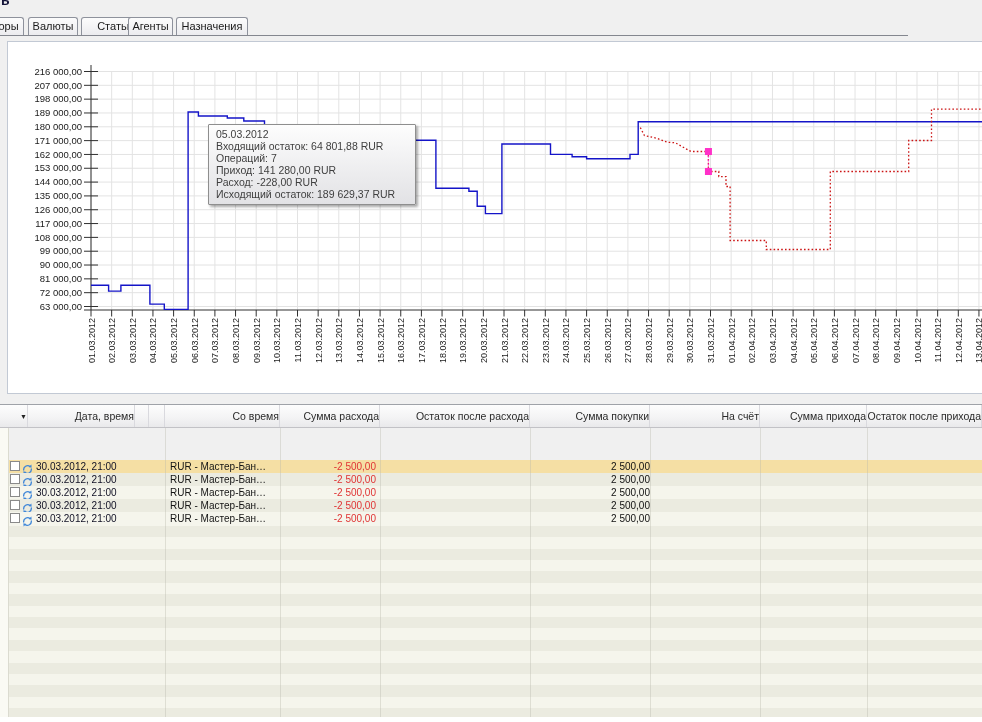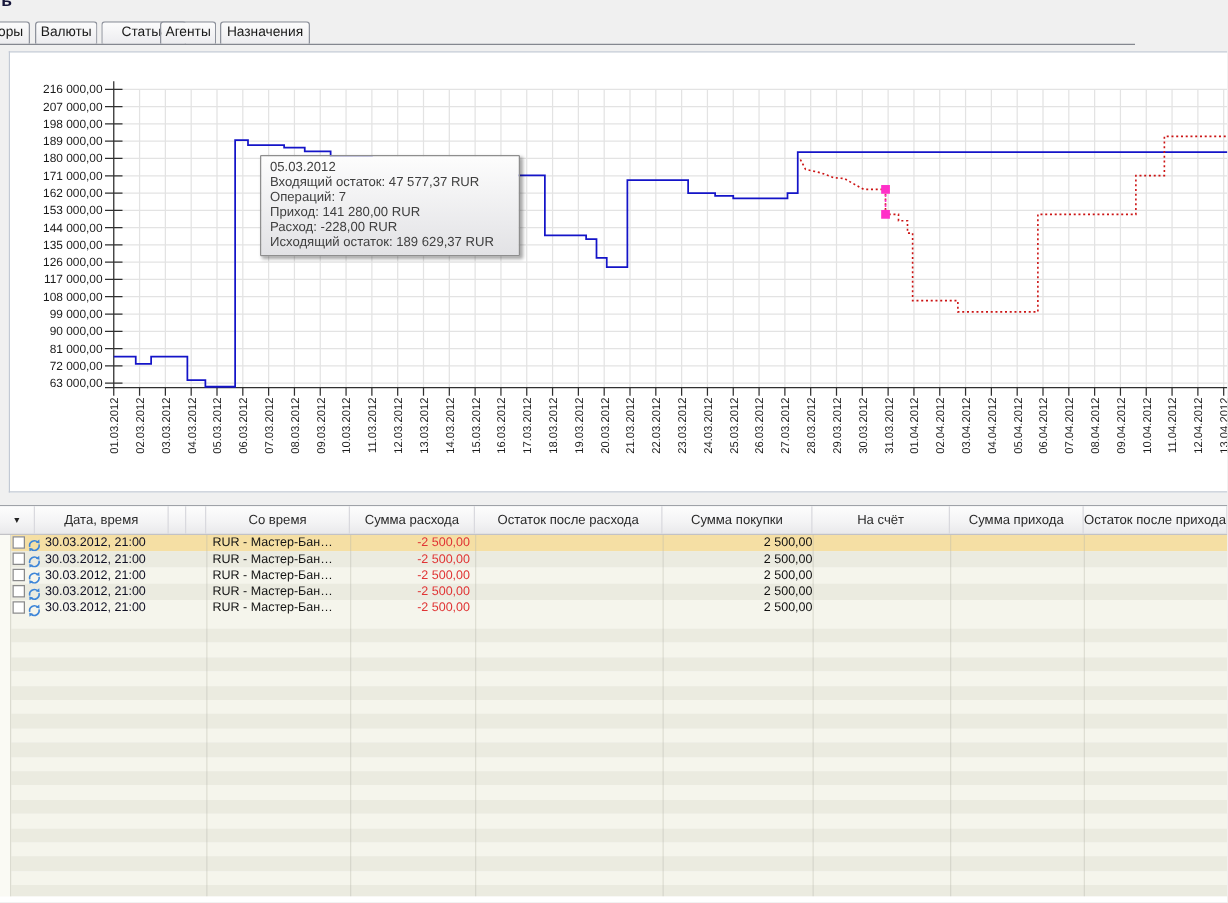--- a/index.html
+++ b/index.html
@@ -32,26 +32,26 @@
       border:1px solid #8E8E8E;border-radius:1px;
       box-shadow:2px 2px 3px rgba(0,0,0,0.35);
       padding:3px 7px 4px 7px;font-size:10.5px;line-height:12px;color:#3F3F3F;white-space:nowrap;}
 
   
   #table-top-border{position:absolute;left:0;top:404px;width:982px;height:1px;background:#9FA2A8;}
   #table-header{position:absolute;left:0;top:405px;width:982px;height:23px;
       background:linear-gradient(#FDFDFD,#F3F3F4 60%,#E9E9EB);
       border-bottom:1px solid #C2C2C6;box-sizing:border-box;}
   .hcell{position:absolute;top:0;height:22px;box-sizing:border-box;border-right:1px solid #D9D9DE;
-      font-size:10.5px;line-height:22px;text-align:center;color:#2A2A2A;
+      font-size:10.5px;line-height:22px;text-align:right;color:#2A2A2A;
       overflow:hidden;white-space:nowrap;cursor:default;}
   .filter-arrow{font-size:7px;color:#222;position:relative;top:-1px;}
 
   #table-rows{position:absolute;left:0;top:428px;width:982px;height:65px;z-index:2;}
-  .trow{position:absolute;left:0;width:982px;height:13px;}
+  .trow{position:absolute;left:0;width:982px;height:13px;margin-top:32px;}
   .trow .cbx{position:absolute;left:10px;top:1px;width:10px;height:10px;box-sizing:border-box;
       border:1px solid #8A8A8A;background:#fff;}
   .trow .ticon{position:absolute;left:22px;top:1px;width:11px;height:11px;}
   .cell-text{position:absolute;top:0;font-size:10px;line-height:13px;white-space:nowrap;overflow:hidden;}
   .c-date{left:36px;width:98px;color:#101024;}
   .c-acct{left:170px;width:106px;color:#141414;}
   .c-exp{left:280px;width:96px;text-align:right;}
   .c-price{left:530px;width:120px;text-align:right;color:#101010;}
 
   #table-stripes{position:absolute;left:0;top:0;width:982px;z-index:1;}
@@ -269,21 +269,21 @@
         <text transform="translate(953.8,276) rotate(-90)" text-anchor="end" font-size="9" fill="#1a1a1a">12.04.2012</text>
         <text transform="translate(974.4499999999999,276) rotate(-90)" text-anchor="end" font-size="9" fill="#1a1a1a">13.04.2012</text>
         <polyline points="83.0,243.3 100.6,243.3 100.6,249.1 112.9,249.1 112.9,243.3 141.9,243.3 141.9,262.1 156.3,262.1 156.3,267.4 180.1,267.4 180.1,70.0 190.4,70.0 190.4,74.0 219.3,74.0 219.3,76.0 235.8,76.0 235.8,79.0 256.5,79.0 256.5,83.6 289.5,83.6 289.5,89.4 320.5,89.4 320.5,94.8 351.4,94.8 351.4,98.2 427.9,98.2 427.9,146.2 460.9,146.2 460.9,149.3 469.2,149.3 469.2,164.2 477.4,164.2 477.4,171.6 493.9,171.6 493.9,102.0 542.5,102.0 542.5,112.4 564.1,112.4 564.1,114.7 578.6,114.7 578.6,116.7 622.0,116.7 622.0,112.4 630.2,112.4 630.2,79.7 979.2,79.7" fill="none" stroke="#1414C8" stroke-width="1.4"></polyline>
         <polyline points="632.3,85.6 636.4,93.5 648.8,96.3 659.1,100.2 667.4,100.8 675.7,105.5 682.9,109.5 700.4,109.5 700.4,129.5 710.8,129.5 710.8,134.6 718.0,134.6 718.0,144.5 722.1,144.5 722.1,198.5 758.3,198.5 758.3,207.5 822.3,207.5 822.3,129.5 900.7,129.5 900.7,98.5 923.5,98.5 923.5,67.1 979.2,67.1" fill="none" stroke="#CC1414" stroke-width="1.3" stroke-dasharray="1.6 2.2"></polyline>
         <line x1="700.435" y1="109.52287581699346" x2="700.435" y2="129.49019607843138" stroke="#FF30C8" stroke-width="1.3" stroke-dasharray="2 2"></line>
         <rect x="696.935" y="106.02287581699346" width="7" height="7" fill="#FF30C8"></rect>
         <rect x="696.935" y="125.99019607843138" width="7" height="7" fill="#FF30C8"></rect>
       </svg>
     <div id="tooltip">
       <div class="tt-line">05.03.2012</div>
-      <div class="tt-line">Входящий остаток: 47 577,37 RUR</div>
+      <div class="tt-line">Входящий остаток: 64 801,88 RUR</div>
       <div class="tt-line">Операций: 7</div>
       <div class="tt-line">Приход: 141 280,00 RUR</div>
       <div class="tt-line">Расход: -228,00 RUR</div>
       <div class="tt-line">Исходящий остаток: 189 629,37 RUR</div>
     </div>
   </div>
 
   <div id="table">
     <div id="table-top-border"></div>
     <div id="table-stripes">

